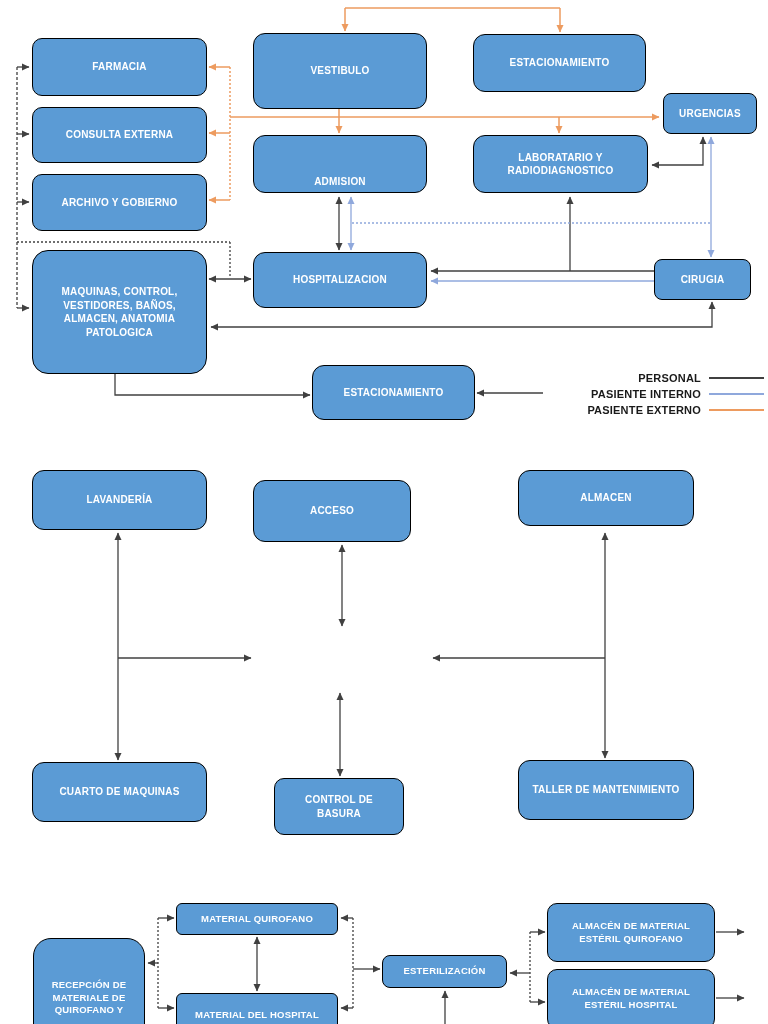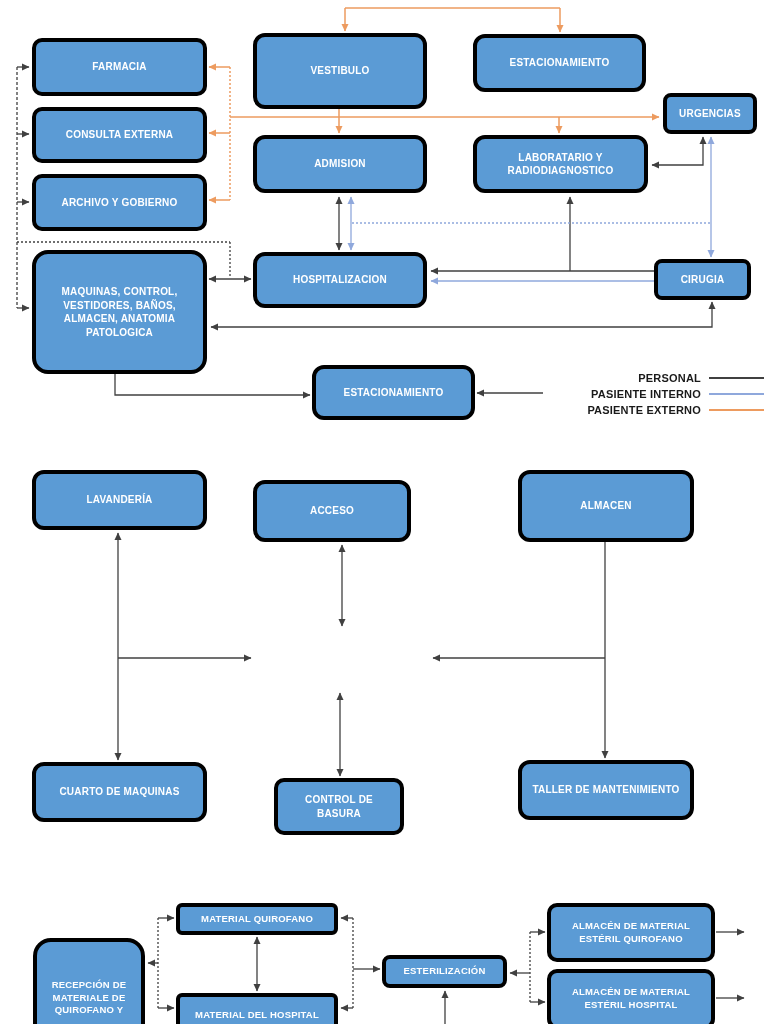--- a/index.html
+++ b/index.html
@@ -1,20 +1,20 @@
 <!DOCTYPE html>
 <html><head>
 <meta charset="utf-8">
 <style>
   html,body{margin:0;padding:0;background:#ffffff;}
   #page{position:relative;width:768px;height:1024px;background:#ffffff;overflow:hidden;
         font-family:"Liberation Sans",sans-serif;}
   svg.wires{position:absolute;left:0;top:0;width:768px;height:1024px;}
   .node{position:absolute;display:flex;align-items:center;justify-content:center;
-        background:#5B9BD5;border:4px solid #000000;color:#ffffff;font-weight:700;
+        background:#5B9BD5;border:1px solid #000000;color:#ffffff;font-weight:700;
         font-size:10px;line-height:1.35;text-align:center;letter-spacing:.2px;
         box-sizing:border-box;padding:4px 10px;}
   .r10{border-radius:10px;} .r12{border-radius:12px;} .r8{border-radius:8px;}
   .r16{border-radius:16px;} .r6{border-radius:6px;} .r18{border-radius:18px;}
   .small{font-size:9.5px;padding:3px 6px;}
   #legend{position:absolute;left:592px;top:370px;width:172px;}
   .leg-row{display:flex;align-items:center;justify-content:flex-end;height:16px;}
   .leg-label{font-size:11px;font-weight:700;color:#1a1a1a;letter-spacing:.2px;
              white-space:nowrap;}
   .leg-line{width:55px;height:2px;margin-left:8px;flex:0 0 auto;}
@@ -115,21 +115,21 @@
     </div>
   <div class="node r12" style="left:473px;top:34px;width:173px;height:58px;">
       <span>ESTACIONAMIENTO</span>
     </div>
   <div class="node r8" style="left:663px;top:93px;width:94px;height:41px;">
       <span>URGENCIAS</span>
     </div>
   <div class="node r10" style="left:32px;top:107px;width:175px;height:56px;">
       <span>CONSULTA EXTERNA</span>
     </div>
-  <div class="node r12" style="left:253px;top:135px;width:174px;height:58px;">
+  <div class="node r12" style="left:253px;top:135px;width:174px;height:58px;align-items:flex-end;">
       <span>ADMISION</span>
     </div>
   <div class="node r12" style="left:473px;top:135px;width:175px;height:58px;">
       <span>LABORATARIO Y RADIODIAGNOSTICO</span>
     </div>
   <div class="node r10" style="left:32px;top:174px;width:175px;height:57px;">
       <span>ARCHIVO Y GOBIERNO</span>
     </div>
   <div class="node r16" style="left:32px;top:250px;width:175px;height:124px;">
       <span>MAQUINAS, CONTROL, VESTIDORES, BAÑOS, ALMACEN, ANATOMIA PATOLOGICA</span>
@@ -158,21 +158,21 @@
       <span class="leg-line externo"></span>
     </div>
   </div>
 
   <div class="node r12" style="left:32px;top:470px;width:175px;height:60px;">
       <span>LAVANDERÍA</span>
     </div>
   <div class="node r12" style="left:253px;top:480px;width:158px;height:62px;">
       <span>ACCESO</span>
     </div>
-  <div class="node r12" style="left:518px;top:470px;width:176px;height:72px;">
+  <div class="node r12" style="left:518px;top:470px;width:176px;height:56px;">
       <span>ALMACEN</span>
     </div>
   <div class="node r12" style="left:32px;top:762px;width:175px;height:60px;">
       <span>CUARTO DE MAQUINAS</span>
     </div>
   <div class="node r10" style="left:274px;top:778px;width:130px;height:57px;">
       <span>CONTROL DE BASURA</span>
     </div>
   <div class="node r12" style="left:518px;top:760px;width:176px;height:60px;">
       <span>TALLER DE MANTENIMIENTO</span>

